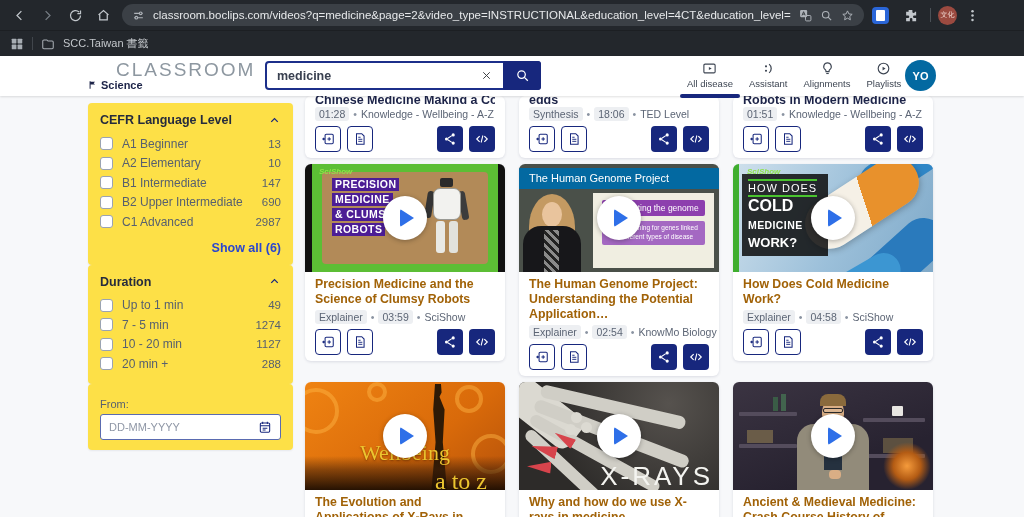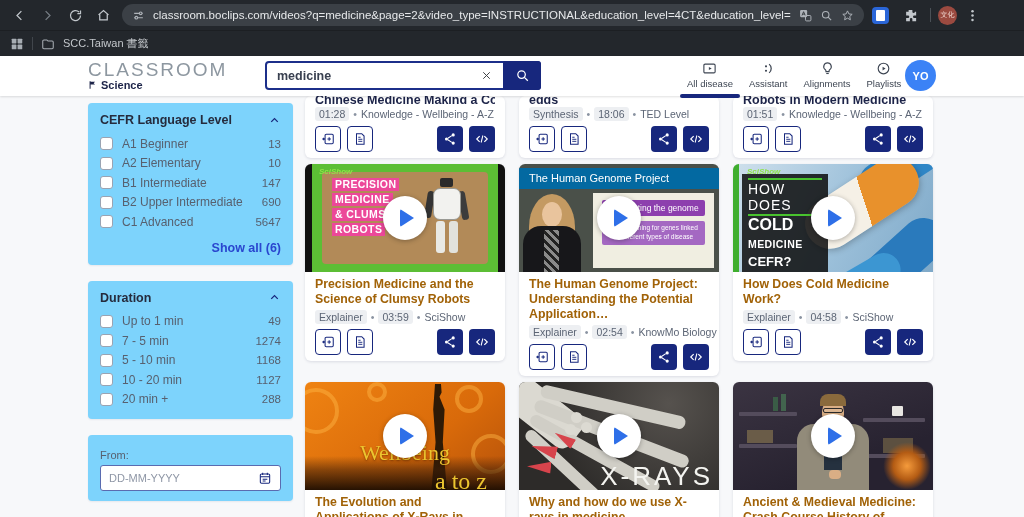--- a/index.html
+++ b/index.html
@@ -27,46 +27,46 @@
   .chrome-bookmarks { position:absolute; top:30px; left:0; right:0; height:26px; background:#23272c;
     border-top:1px solid #1c1f23; display:flex; align-items:center; padding:0 10px; gap:8px; }
   .chrome-bookmarks .ic { width:14px; height:14px; color:#a7adb3; }
   .bm-sep { width:1px; height:13px; background:#41464c; }
   .bm-label { color:#c3c7cb; font-size:11px; }
 
   
   .site-header { position:absolute; top:56px; left:0; right:0; height:40px; background:#fff;
     box-shadow:0 1px 2px rgba(0,0,0,.12); z-index:5; }
   .logo { position:absolute; left:88px; top:3px; cursor:pointer; }
-  .logo-top { font-size:19px; letter-spacing:2px; color:#8d97a0; }
+  .logo-top { font-size:19px; letter-spacing:2px; color:#8d97a0;margin-left:28px; }
   .logo-bot { font-size:11px; font-weight:bold; color:#1c2348; display:flex; align-items:center; gap:3px; margin-top:-2px; }
   .logo-bot .ic { width:10px; height:10px; color:#1c2348; }
   .searchbar { position:absolute; left:265px; top:5px; width:276px; height:29px;
     border:2px solid #1c2f8a; border-radius:4px; display:flex; align-items:center; background:#fff; }
   .search-input { flex:1; min-width:0; border:0; outline:0; padding:0 10px; font-size:12.5px; font-weight:600;
     color:#394050; font-family:inherit; background:transparent; }
   .sbtn-x { width:26px; display:flex; align-items:center; justify-content:center; color:#3c4043; }
   .sbtn-x .ic { width:13px; height:13px; }
   .sbtn-go { align-self:stretch; width:38px; margin:-2px -2px -2px 4px; border:0; background:#17277D;
     border-radius:2px 3px 3px 2px; color:#fff; display:flex; align-items:center; justify-content:center; cursor:pointer; }
   .sbtn-go .ic { width:15px; height:15px; }
   .nav { position:absolute; left:687px; top:5px; display:flex; gap:16px; }
   .nav-item { position:relative; display:flex; flex-direction:column; align-items:center; gap:2px;
     color:#3e4653; font-size:9.5px; cursor:pointer; }
   .nav-item .ic { width:15px; height:15px; color:#3e4653; }
   .nav-item.active::after { content:""; position:absolute; left:-7px; right:-7px; bottom:-9px; height:4px;
     background:#17277D; border-radius:2px; }
   .avatar { position:absolute; right:88px; top:4px; width:31px; height:31px; border-radius:50%;
-    background:#3b82f6; color:#fff; font-weight:bold; font-size:11px; display:flex; align-items:center;
+    background:#0369a1; color:#fff; font-weight:bold; font-size:11px; display:flex; align-items:center;
     justify-content:center; cursor:pointer; }
 
   
   .content { position:absolute; top:96px; left:0; right:0; bottom:0; background:#f7f8fa; overflow:hidden; }
   .sidebar { position:absolute; left:88px; top:7px; width:205px; }
-  .panel { background:#7dd3fc; border-radius:4px; padding:10px 12px; margin-bottom:16px;
+  .panel { background:#fde047; border-radius:4px; padding:10px 12px; 
     box-shadow:0 1px 2px rgba(16,24,64,.07); }
   .panel-title-row { display:flex; justify-content:space-between; align-items:center; margin-bottom:7px; }
   .panel-title { font-weight:bold; font-size:12.5px; color:#252b3d; }
   .panel-title-row .ic { width:13px; height:13px; color:#17277D; cursor:pointer; }
   .chk-row { display:flex; align-items:center; height:19.5px; font-size:12px; color:#57606f; cursor:default; }
   .chk { width:13px; height:13px; border:1.5px solid #9aa3b2; border-radius:3px; background:#fff;
     margin-right:9px; flex:0 0 auto; cursor:pointer; }
   .count { margin-left:auto; font-size:11.5px; color:#57606f; }
   .showall { text-align:right; color:#2A46CF; font-weight:bold; font-size:12.5px; margin-top:9px; cursor:pointer; }
   .flabel { font-size:11px; color:#57606f; margin:4px 0 4px; }
@@ -102,21 +102,21 @@
   .play { position:absolute; left:50%; top:50%; width:44px; height:44px; margin:-22px 0 0 -22px;
     background:#fff; border-radius:50%; box-shadow:0 1px 5px rgba(0,0,0,.3); z-index:4; }
   .play::after { content:""; position:absolute; left:17px; top:13px; border-left:14px solid #2E6FE8;
     border-top:9px solid transparent; border-bottom:9px solid transparent; border-radius:2px; }
   .art { position:absolute; }
 
   .t-precision { background:#111; }
   .t-precision .pm-g { left:7px; right:7px; top:0; bottom:0; background:#5cbe35; }
   .t-precision .pm-tan { left:17px; right:17px; top:8px; bottom:8px; background:#b28a58; border-radius:4px; }
   .t-precision .pm-lines { left:27px; top:14px; display:flex; flex-direction:column; gap:2px; align-items:flex-start; }
-  .t-precision .pm-lines span { background:#ec4899; color:#fff; font-weight:800; font-size:10.5px;
+  .t-precision .pm-lines span { background:#4c1d95; color:#fff; font-weight:800; font-size:10.5px;
     letter-spacing:.4px; padding:0 3px; line-height:13px; }
   .t-precision .rb-head { right:52px; top:14px; width:13px; height:9px; background:#2a2a2a; border-radius:2px; }
   .t-precision .rb-torso { right:44px; top:24px; width:28px; height:32px; background:#f2f2ef; border:1px solid #9a9a94; border-radius:7px; }
   .t-precision .rb-arml { right:72px; top:27px; width:7px; height:27px; background:#343434; border-radius:3px; transform:rotate(9deg); }
   .t-precision .rb-armr { right:38px; top:27px; width:7px; height:29px; background:#3c3c3c; border-radius:3px; transform:rotate(-10deg); }
   .t-precision .rb-legl { right:60px; top:57px; width:9px; height:32px; background:#e9e9e4; border-radius:3px; }
   .t-precision .rb-legr { right:47px; top:57px; width:9px; height:32px; background:#e2e2dc; border-radius:3px; }
   .t-precision .logo, .t-cold .logo { left:14px; bottom:5px; color:#8fe24a; font-size:8px; font-style:italic; font-weight:bold; }
 
   .t-genome { background:#4a5049; }
@@ -134,21 +134,21 @@
     background:repeating-linear-gradient(45deg,#8a8a8a 0 3px,#222 3px 6px); }
 
   .t-cold { background:linear-gradient(115deg,#cfe0ec,#9cc0da 55%,#7fa9c8); }
   .t-cold .cd-b1 { right:-14px; top:-16px; width:92px; height:38px; border-radius:19px; transform:rotate(-33deg); background:#2f86c6; }
   .t-cold .cd-b2 { right:-20px; bottom:-10px; width:104px; height:44px; border-radius:22px; transform:rotate(-42deg); background:#2a7abc; }
   .t-cold .cd-b3 { right:30px; bottom:-24px; width:70px; height:34px; border-radius:17px; transform:rotate(-30deg); background:#3c96d2; }
   .t-cold .cd-capw { left:66px; top:14px; width:126px; height:50px; border-radius:25px; transform:rotate(-33deg);
     background:linear-gradient(105deg,#f5f0e6 52%,#e8912c 52%); box-shadow:0 2px 6px rgba(0,0,0,.25); }
   .t-cold .cd-edge { left:0; top:0; bottom:0; width:6px; background:#3fae2e; }
   .t-cold .cd-panel { left:9px; top:10px; width:86px; padding:4px 6px 5px; background:rgba(12,12,12,.85); color:#fff; }
-  .t-cold .l1 { font-size:14px; letter-spacing:1px; border-top:2px solid #49c32e; border-bottom:2px solid #49c32e; padding:1px 0; display:inline-block; }
+  .t-cold .l1 { font-size:11px; letter-spacing:1px; border-top:2px solid #49c32e; border-bottom:2px solid #49c32e; padding:1px 0; display:inline-block; }
   .t-cold .l2 { font-size:16px; font-weight:800; line-height:1.1; }
   .t-cold .l3 { font-size:10.5px; font-weight:700; letter-spacing:.4px; }
   .t-cold .l4 { font-size:13px; font-weight:800; }
 
   .t-wellbeing { background:linear-gradient(140deg,#ef8312,#d96a0a 60%,#b5520a); }
   .t-wellbeing .ws { border:4px solid rgba(255,185,70,.45); border-radius:50%; }
   .t-wellbeing .ws1 { width:46px; height:46px; left:-12px; top:6px; }
   .t-wellbeing .ws2 { width:28px; height:28px; left:150px; top:3px; }
   .t-wellbeing .ws3 { width:40px; height:40px; left:166px; top:52px; }
   .t-wellbeing .ws4 { width:20px; height:20px; left:62px; top:0; }
@@ -398,21 +398,21 @@
             <span class="count">147</span>
           </div>
           <div class="chk-row">
             <span class="chk"></span>
             <span>B2 Upper Intermediate</span>
             <span class="count">690</span>
           </div>
           <div class="chk-row">
             <span class="chk"></span>
             <span>C1 Advanced</span>
-            <span class="count">5647</span>
+            <span class="count">2987</span>
           </div>
           <div class="showall">Show all (6)</div>
         </div>
         <div class="panel">
           <div class="panel-title-row">
             <span class="panel-title">Duration</span>
             <span class="ic">
               <svg viewBox="0 0 24 24" xmlns="http://www.w3.org/2000/svg">
                 <path d="M6 14.5l6-6 6 6" fill="none" stroke="currentColor" stroke-width="2.4"></path>
               </svg>
@@ -420,25 +420,20 @@
           </div>
           <div class="chk-row">
             <span class="chk"></span>
             <span>Up to 1 min</span>
             <span class="count">49</span>
           </div>
           <div class="chk-row">
             <span class="chk"></span>
             <span>7 - 5 min</span>
             <span class="count">1274</span>
-          </div>
-          <div class="chk-row">
-            <span class="chk"></span>
-            <span>5 - 10 min</span>
-            <span class="count">1168</span>
           </div>
           <div class="chk-row">
             <span class="chk"></span>
             <span>10 - 20 min</span>
             <span class="count">1127</span>
           </div>
           <div class="chk-row">
             <span class="chk"></span>
             <span>20 min +</span>
             <span class="count">288</span>
@@ -734,21 +729,21 @@
           <div class="thumb t-cold">
             <div class="art cd-b1"></div>
             <div class="art cd-b2"></div>
             <div class="art cd-b3"></div>
             <div class="art cd-capw"></div>
             <div class="art cd-edge"></div>
             <div class="art cd-panel">
               <div><span class="l1">HOW DOES</span></div>
               <div><span class="l2">COLD</span></div>
               <div><span class="l3">MEDICINE</span></div>
-              <div><span class="l4">CEFR?</span></div>
+              <div><span class="l4">WORK?</span></div>
             </div>
             <div class="art logo">SciShow</div>
             <div class="play"></div>
           </div>
           <div class="title">How Does Cold Medicine Work?</div>
           <div class="meta">
             <span class="pill">Explainer</span>
             <span class="bullet">•</span>
             <span class="pill">04:58</span>
             <span class="bullet">•</span>

